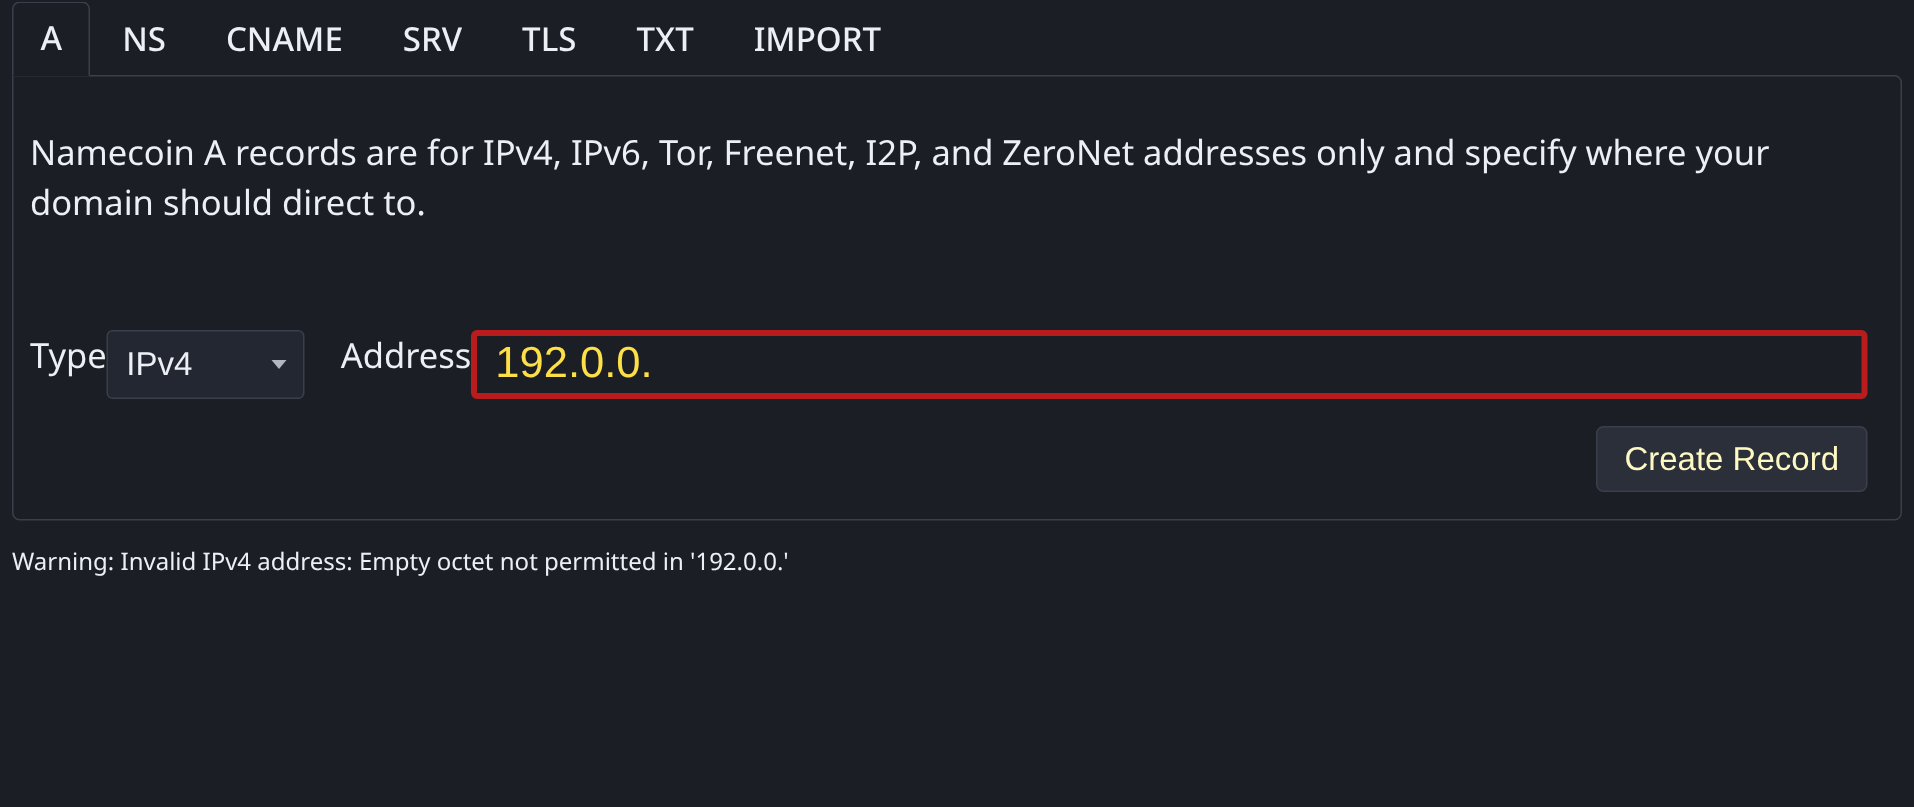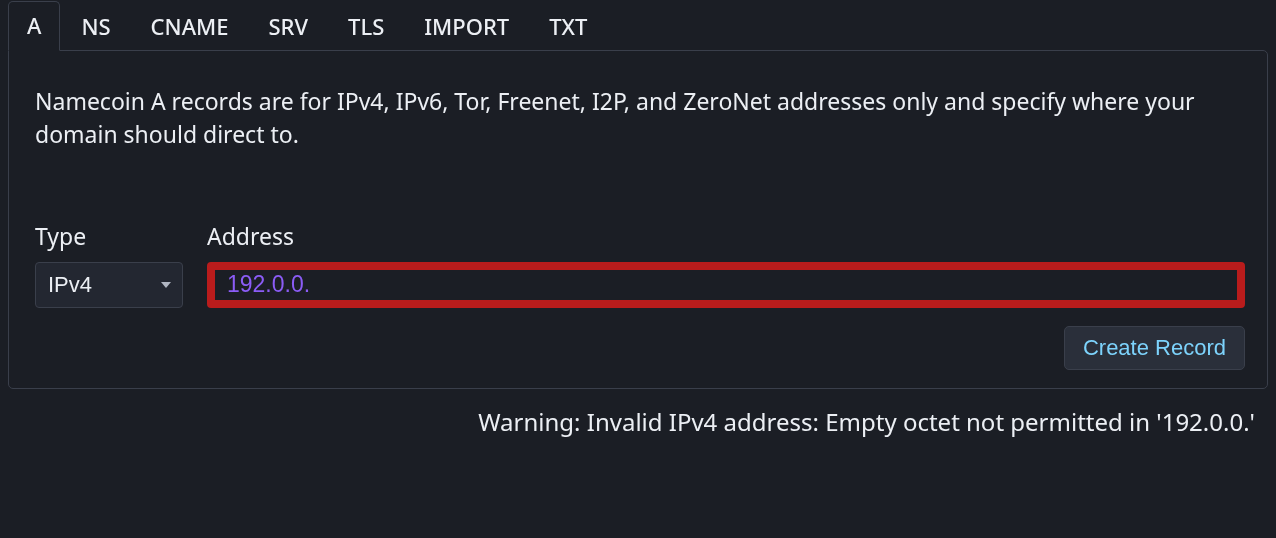--- a/index.html
+++ b/index.html
@@ -39,48 +39,48 @@
   .tab.active {
     background: #1b1e25;
     border: 1px solid #3a3f4b;
     border-bottom: 1px solid #1b1e25;
     z-index: 2;
   }
   .panel {
     margin: 0 8px 0 8px;
     border: 1px solid #3a3f4b;
     border-radius: 0 5px 5px 5px;
-    padding: 34px 22px 18px 26px;
+    padding: 34px 22px 18px 11px;
     position: relative;
     top: 0;
   }
   .desc {
     font-size: 23px;
     line-height: 1.45;
     color: #eceff4;
     max-width: 1200px;
     margin-bottom: 68px;
     font-weight: 400;
   }
   .form-row {
     display: flex;
     align-items: flex-end;
     gap: 24px;
     margin-bottom: 18px;
   }
-  .field-group { display: flex; flex-direction: column; }
+  .field-group { display: flex; flex-direction: row; }
   .field-group.address { flex: 1; justify-content: flex-end; }
   .field-label {
     font-size: 23px;
     margin-bottom: 10px;
     color: #eceff4;
   }
   .select-wrap {
     position: relative;
-    width: 148px;
+    width: 132px;
   }
   select.type-select {
     width: 100%;
     height: 46px;
     background: #232731;
     border: 1px solid #3a3f4b;
     border-radius: 4px;
     color: #eceff4;
     font-size: 22px;
     padding: 0 34px 0 12px;
@@ -95,59 +95,58 @@
     width: 0; height: 0;
     border-left: 5px solid transparent;
     border-right: 5px solid transparent;
     border-top: 6px solid #b0b6c2;
     pointer-events: none;
   }
   input.address-input {
     width: 100%;
     height: 46px;
     background: #1b1e25;
-    border: 8px solid #b91c1c;
+    border: 4px solid #b91c1c;
     border-radius: 4px;
-    color: #8b5cf6;
-    font-size: 23px;
+    color: #fde047;
+    font-size: 29px;
     padding: 0 12px;
     outline: none;
   }
   .actions {
     display: flex;
     justify-content: flex-end;
   }
   .create-btn {
     background: #2a2f3a;
     border: 1px solid #3a3f4b;
     border-radius: 5px;
-    color: #7dd3fc;
+    color: #fef9c3;
     font-size: 22px;
     padding: 8px 18px;
     cursor: pointer;
   }
   .status {
-    font-size: 24px;
+    font-size: 16px;
     color: #eceff4;
     padding: 16px 21px 0 8px;
-    text-align: right;
   }
 </style>
 </head>
 <body>
 <div class="root">
 
 <div class="tabs-row">
   <div class="tab active"><span>A</span></div>
   <div class="tab"><span>NS</span></div>
   <div class="tab"><span>CNAME</span></div>
   <div class="tab"><span>SRV</span></div>
   <div class="tab"><span>TLS</span></div>
+  <div class="tab"><span>TXT</span></div>
   <div class="tab"><span>IMPORT</span></div>
-  <div class="tab"><span>TXT</span></div>
 </div>
 
 <div class="panel">
   <p class="desc">Namecoin A records are for IPv4, IPv6, Tor, Freenet, I2P, and ZeroNet addresses only and specify where your domain should direct to.</p>
 
   <div class="form-row">
     <div class="field-group">
       <label class="field-label">Type</label>
       <div class="select-wrap">
         <select class="type-select">

